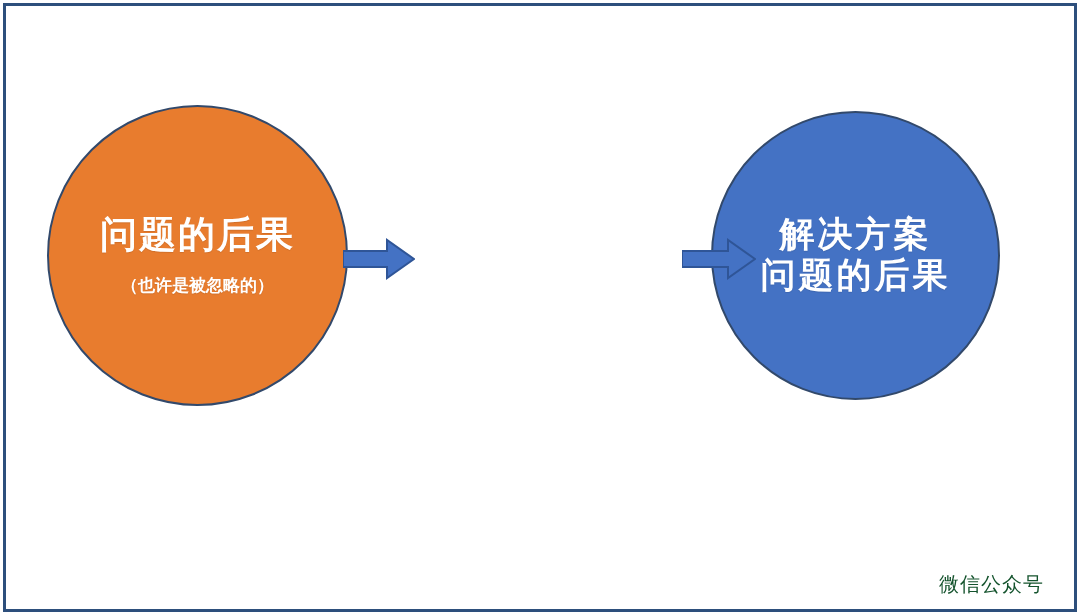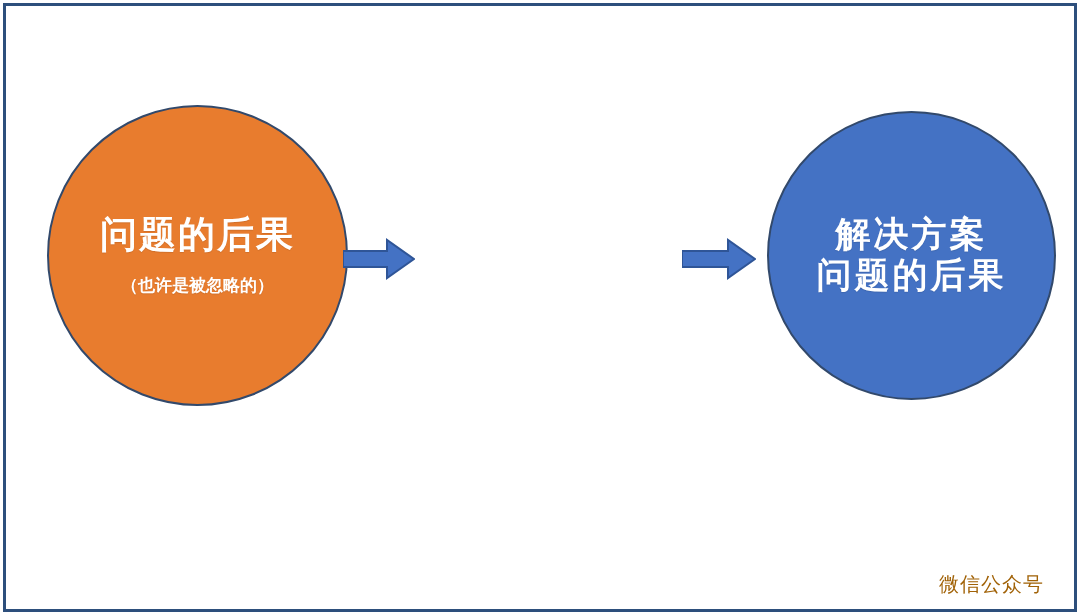--- a/index.html
+++ b/index.html
@@ -47,21 +47,21 @@
     justify-content: center;
     text-align: center;
     color: #ffffff;
     z-index: 2;
   }
   .node.orange { background: #e87c2e; }
   .node.blue   { background: #4472c4; }
 
   #node-1 { left: 47px;  top: 105px; width: 301px; height: 301px; }
   #node-2 { left: 407px; top: 116px; width: 279px; height: 279px; }
-  #node-3 { left: 767px; top: 111px; width: 289px; height: 289px; }
+  #node-3 { left: 711px; top: 111px; width: 289px; height: 289px; }
 
   .node-title {
     font-weight: bold;
     letter-spacing: 2px;
     line-height: 1.15;
     text-shadow: 0 1px 1px rgba(0,0,0,0.10);
     white-space: nowrap;
   }
   #node-1 .node-title { font-size: 37px; }
   #node-2 .node-title { font-size: 37px; }
@@ -88,21 +88,21 @@
   }
   #arrow-1 { left: 343px; top: 238px; width: 72px; height: 42px; }
   #arrow-2 { left: 682px; top: 238px; width: 74px; height: 42px; }
 
   
   .watermark {
     position: absolute;
     right: 36px;
     bottom: 16px;
     text-align: right;
-    color: #a16207;
+    color: #14532d;
     font-family: "Liberation Sans", "DejaVu Sans", sans-serif;
     font-size: 20px;
     line-height: 1.45;
     letter-spacing: 1px;
     z-index: 4;
     user-select: none;
     margin-top: 41px;
   }
   .watermark .wm-line { display: block; }
 </style>

